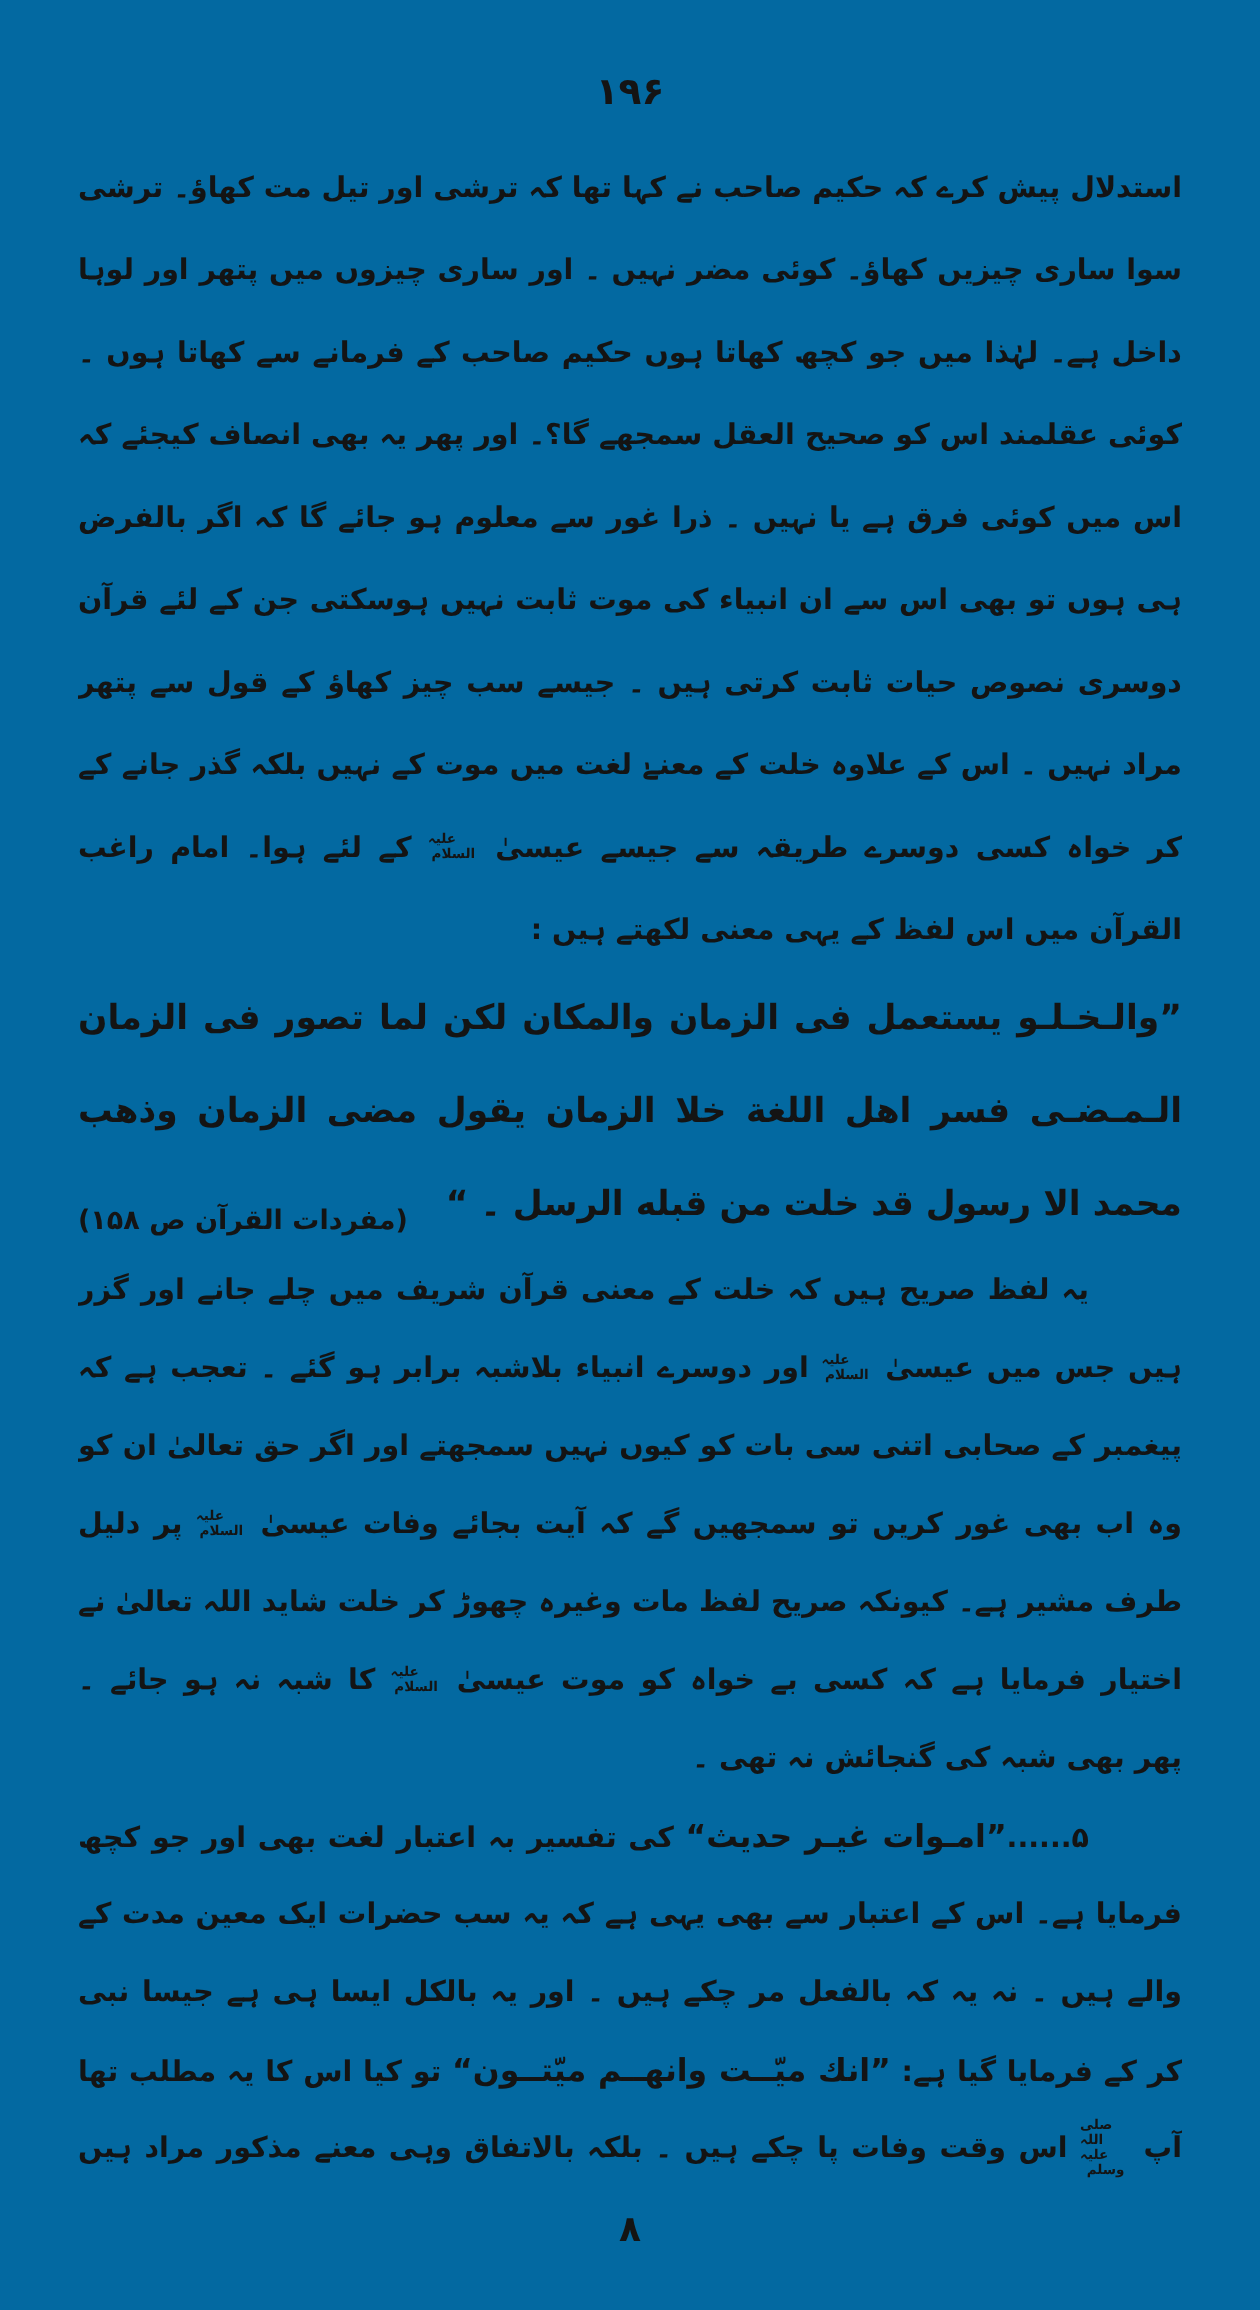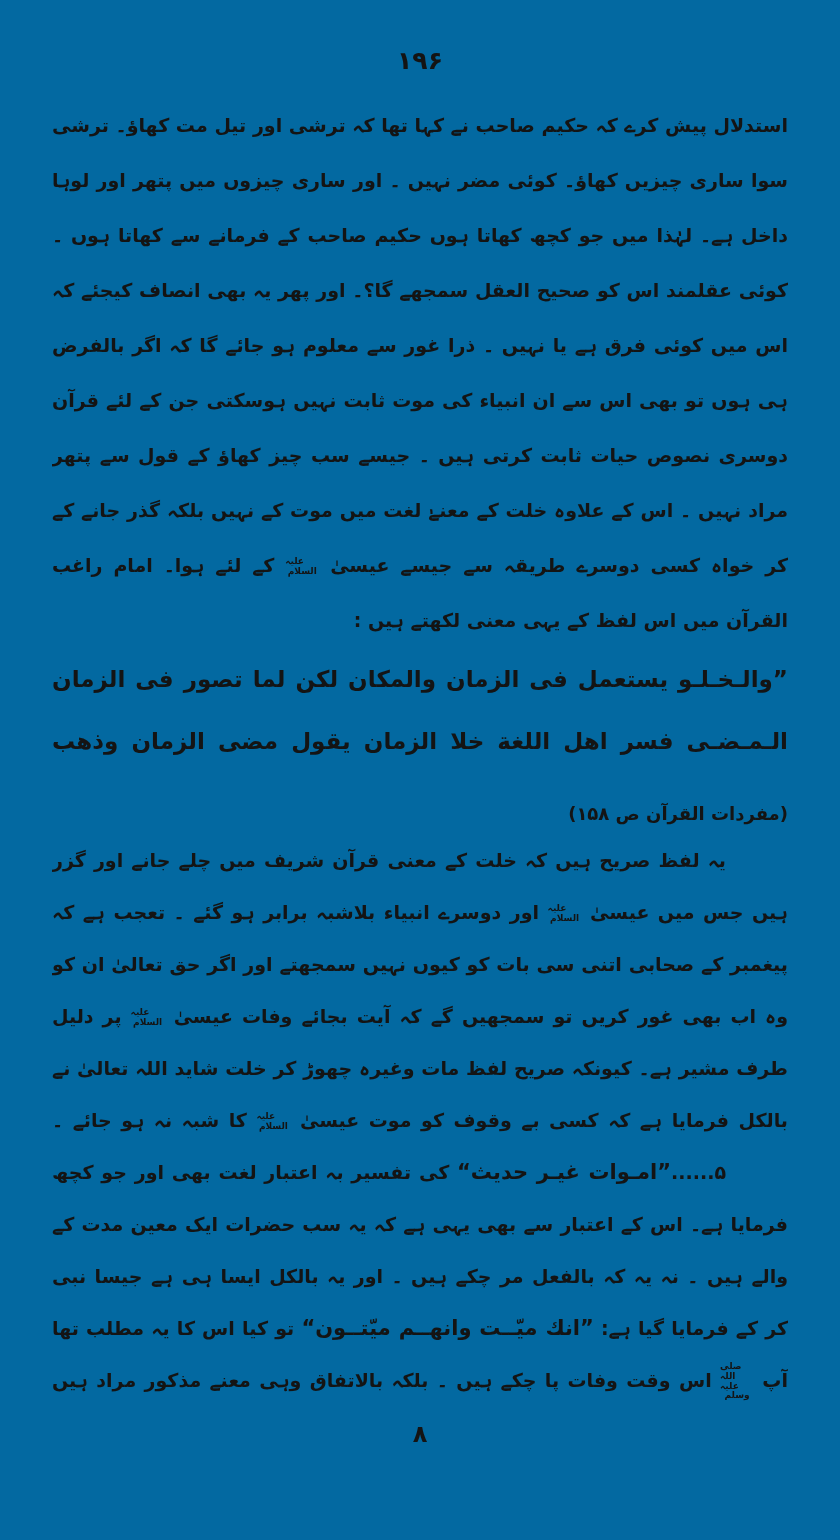--- a/index.html
+++ b/index.html
@@ -85,31 +85,33 @@
       <div class="line">دوسری نصوص حیات ثابت کرتی ہیں ۔ جیسے سب چیز کھاؤ کے قول سے پتھر اور زہر کا کھانا داخل</div>
       <div class="line">مراد نہیں ۔ اس کے علاوہ خلت کے معنےٰ لغت میں موت کے نہیں بلکہ گذر جانے کے ہیں ۔ خواہ مر</div>
       <div class="line"><span>کر خواہ کسی دوسرے طریقہ سے جیسے عیسیٰ </span><span class="seal">علیہ السلام</span><span> کے لئے ہوا۔ امام راغب اصفہانی مفردات</span></div>
       <div class="line short">القرآن میں اس لفظ کے یہی معنی لکھتے ہیں :</div>
     </div>
 
     <div class="quote-block">
       <div class="line">”والـخـلـو یستعمل فی الزمان والمکان لکن لما تصور فی الزمان</div>
       <div class="line">الـمـضـی فسر اهل اللغة خلا الزمان یقول مضی الزمان وذهب قال تعالیٰ وما</div>
       <div class="quote-last">
+        <span class="qtext">محمد الا رسول قد خلت من قبله الرسل ۔ “</span>
         <span class="qref">(مفردات القرآن ص ۱۵۸)</span>
       </div>
     </div>
 
     <div class="para2">
       <div class="line indent">یہ لفظ صریح ہیں کہ خلت کے معنی قرآن شریف میں چلے جانے اور گزر جانے کے</div>
       <div class="line"><span>ہیں جس میں عیسیٰ </span><span class="seal">علیہ السلام</span><span> اور دوسرے انبیاء بلاشبہ برابر ہو گئے ۔ تعجب ہے کہ قادیانی خانہ ساز</span></div>
       <div class="line">پیغمبر کے صحابی اتنی سی بات کو کیوں نہیں سمجھتے اور اگر حق تعالیٰ ان کو چشم بصیرت عطاء فرمائے اور</div>
       <div class="line"><span>وہ اب بھی غور کریں تو سمجھیں گے کہ آیت بجائے وفات عیسیٰ </span><span class="seal">علیہ السلام</span><span> پر دلیل ہونے کے حیات کی</span></div>
       <div class="line">طرف مشیر ہے۔ کیونکہ صریح لفظ مات وغیرہ چھوڑ کر خلت شاید اللہ تعالیٰ نے اسی لئے</div>
-      <div class="line"><span>بالکل فرمایا ہے کہ کسی بے وقوف کو موت عیسیٰ </span><span class="seal">علیہ السلام</span><span> کا شبہ نہ ہو جائے ۔ اگرچہ محاورہ شناس کو تو</span></div>
+      <div class="line"><span>اختیار فرمایا ہے کہ کسی بے خواہ کو موت عیسیٰ </span><span class="seal">علیہ السلام</span><span> کا شبہ نہ ہو جائے ۔ اگرچہ محاورہ شناس کو تو</span></div>
+      <div class="line short">پھر بھی شبہ کی گنجائش نہ تھی ۔</div>
     </div>
 
     <div class="para3">
       <div class="line indent"><span>۵......</span><span class="naskh">”امـوات غیـر حدیث“</span><span> کی تفسیر بہ اعتبار لغت بھی اور جو کچھ مفسرین نے تحریر</span></div>
       <div class="line">فرمایا ہے۔ اس کے اعتبار سے بھی یہی ہے کہ یہ سب حضرات ایک معین مدت کے بعد مرنے</div>
       <div class="line"><span>والے ہیں ۔ نہ یہ کہ بالفعل مر چکے ہیں ۔ اور یہ بالکل ایسا ہی ہے جیسا نبی کریم </span></div>
       <div class="line"><span>کر کے فرمایا گیا ہے: </span><span class="naskh">”انك میّــت وانهــم میّتــون“</span><span> تو کیا اس کا یہ مطلب تھا کہ معاذ اللہ</span></div>
       <div class="line"><span>آپ </span><span class="seal">صلی اللہ علیہ وسلم</span><span> اس وقت وفات پا چکے ہیں ۔ بلکہ بالاتفاق وہی معنے مذکور مراد ہیں کہ ایک وقت معین میں</span></div>
     </div>
 

